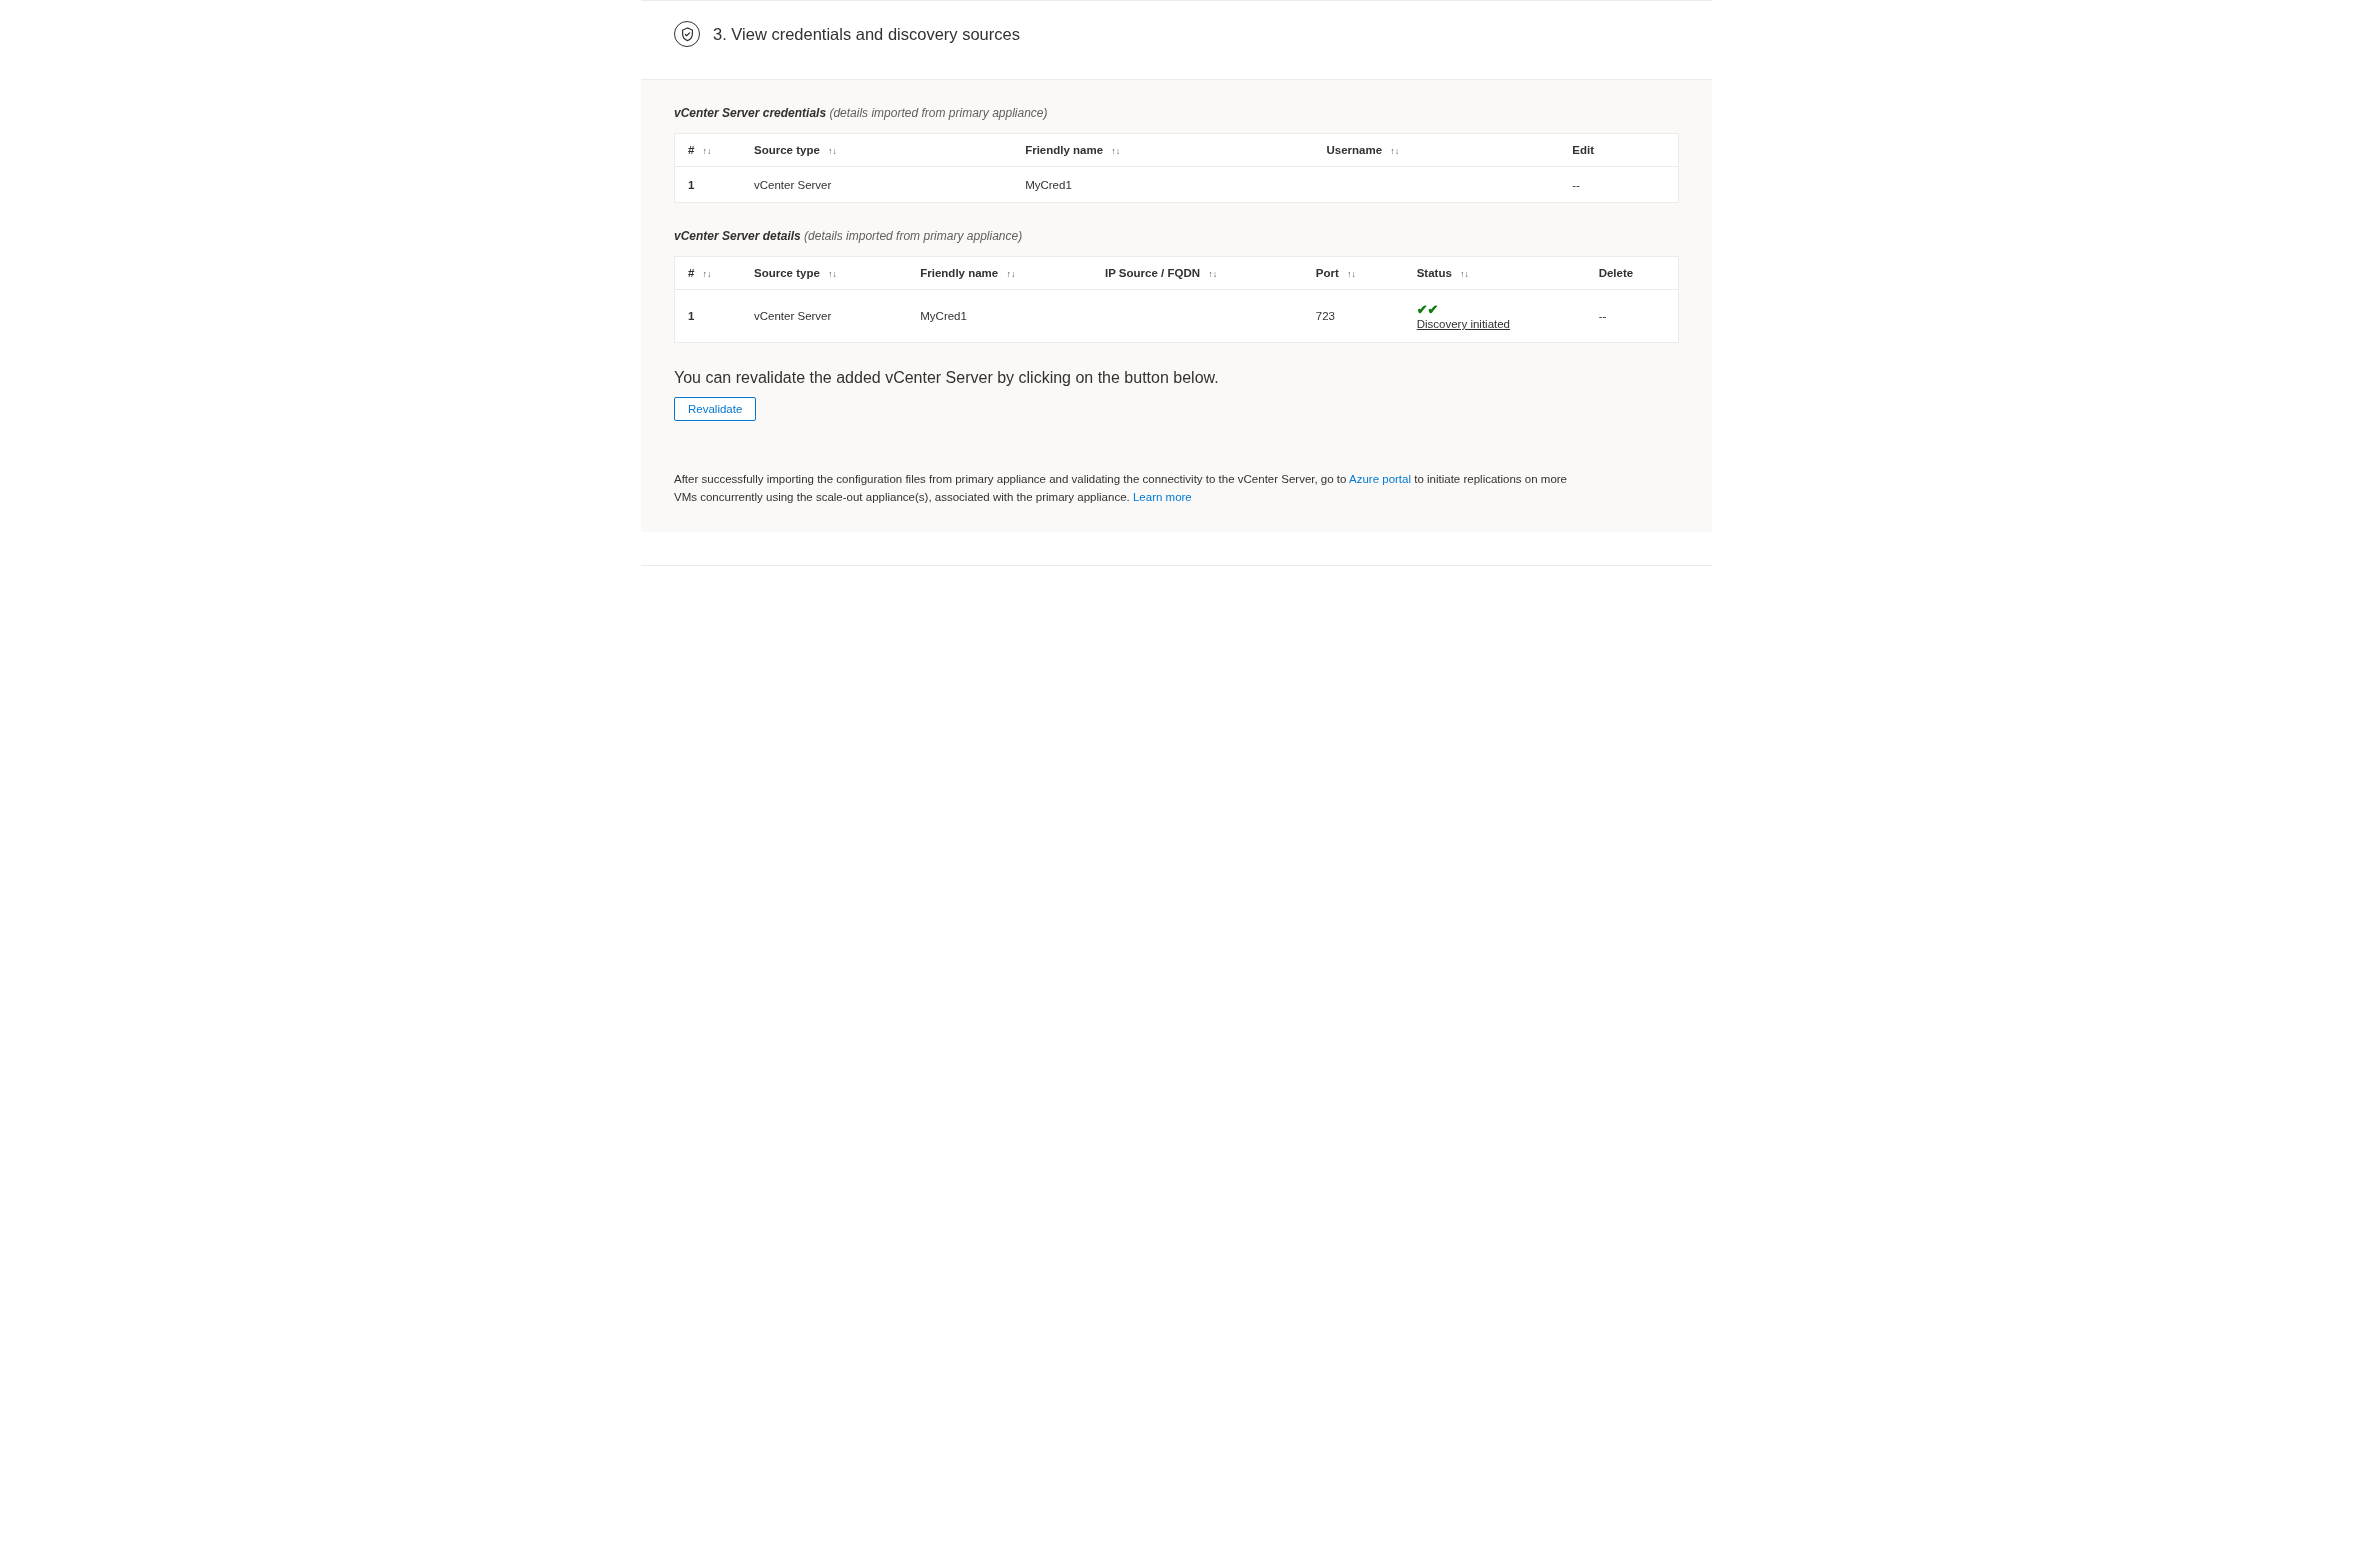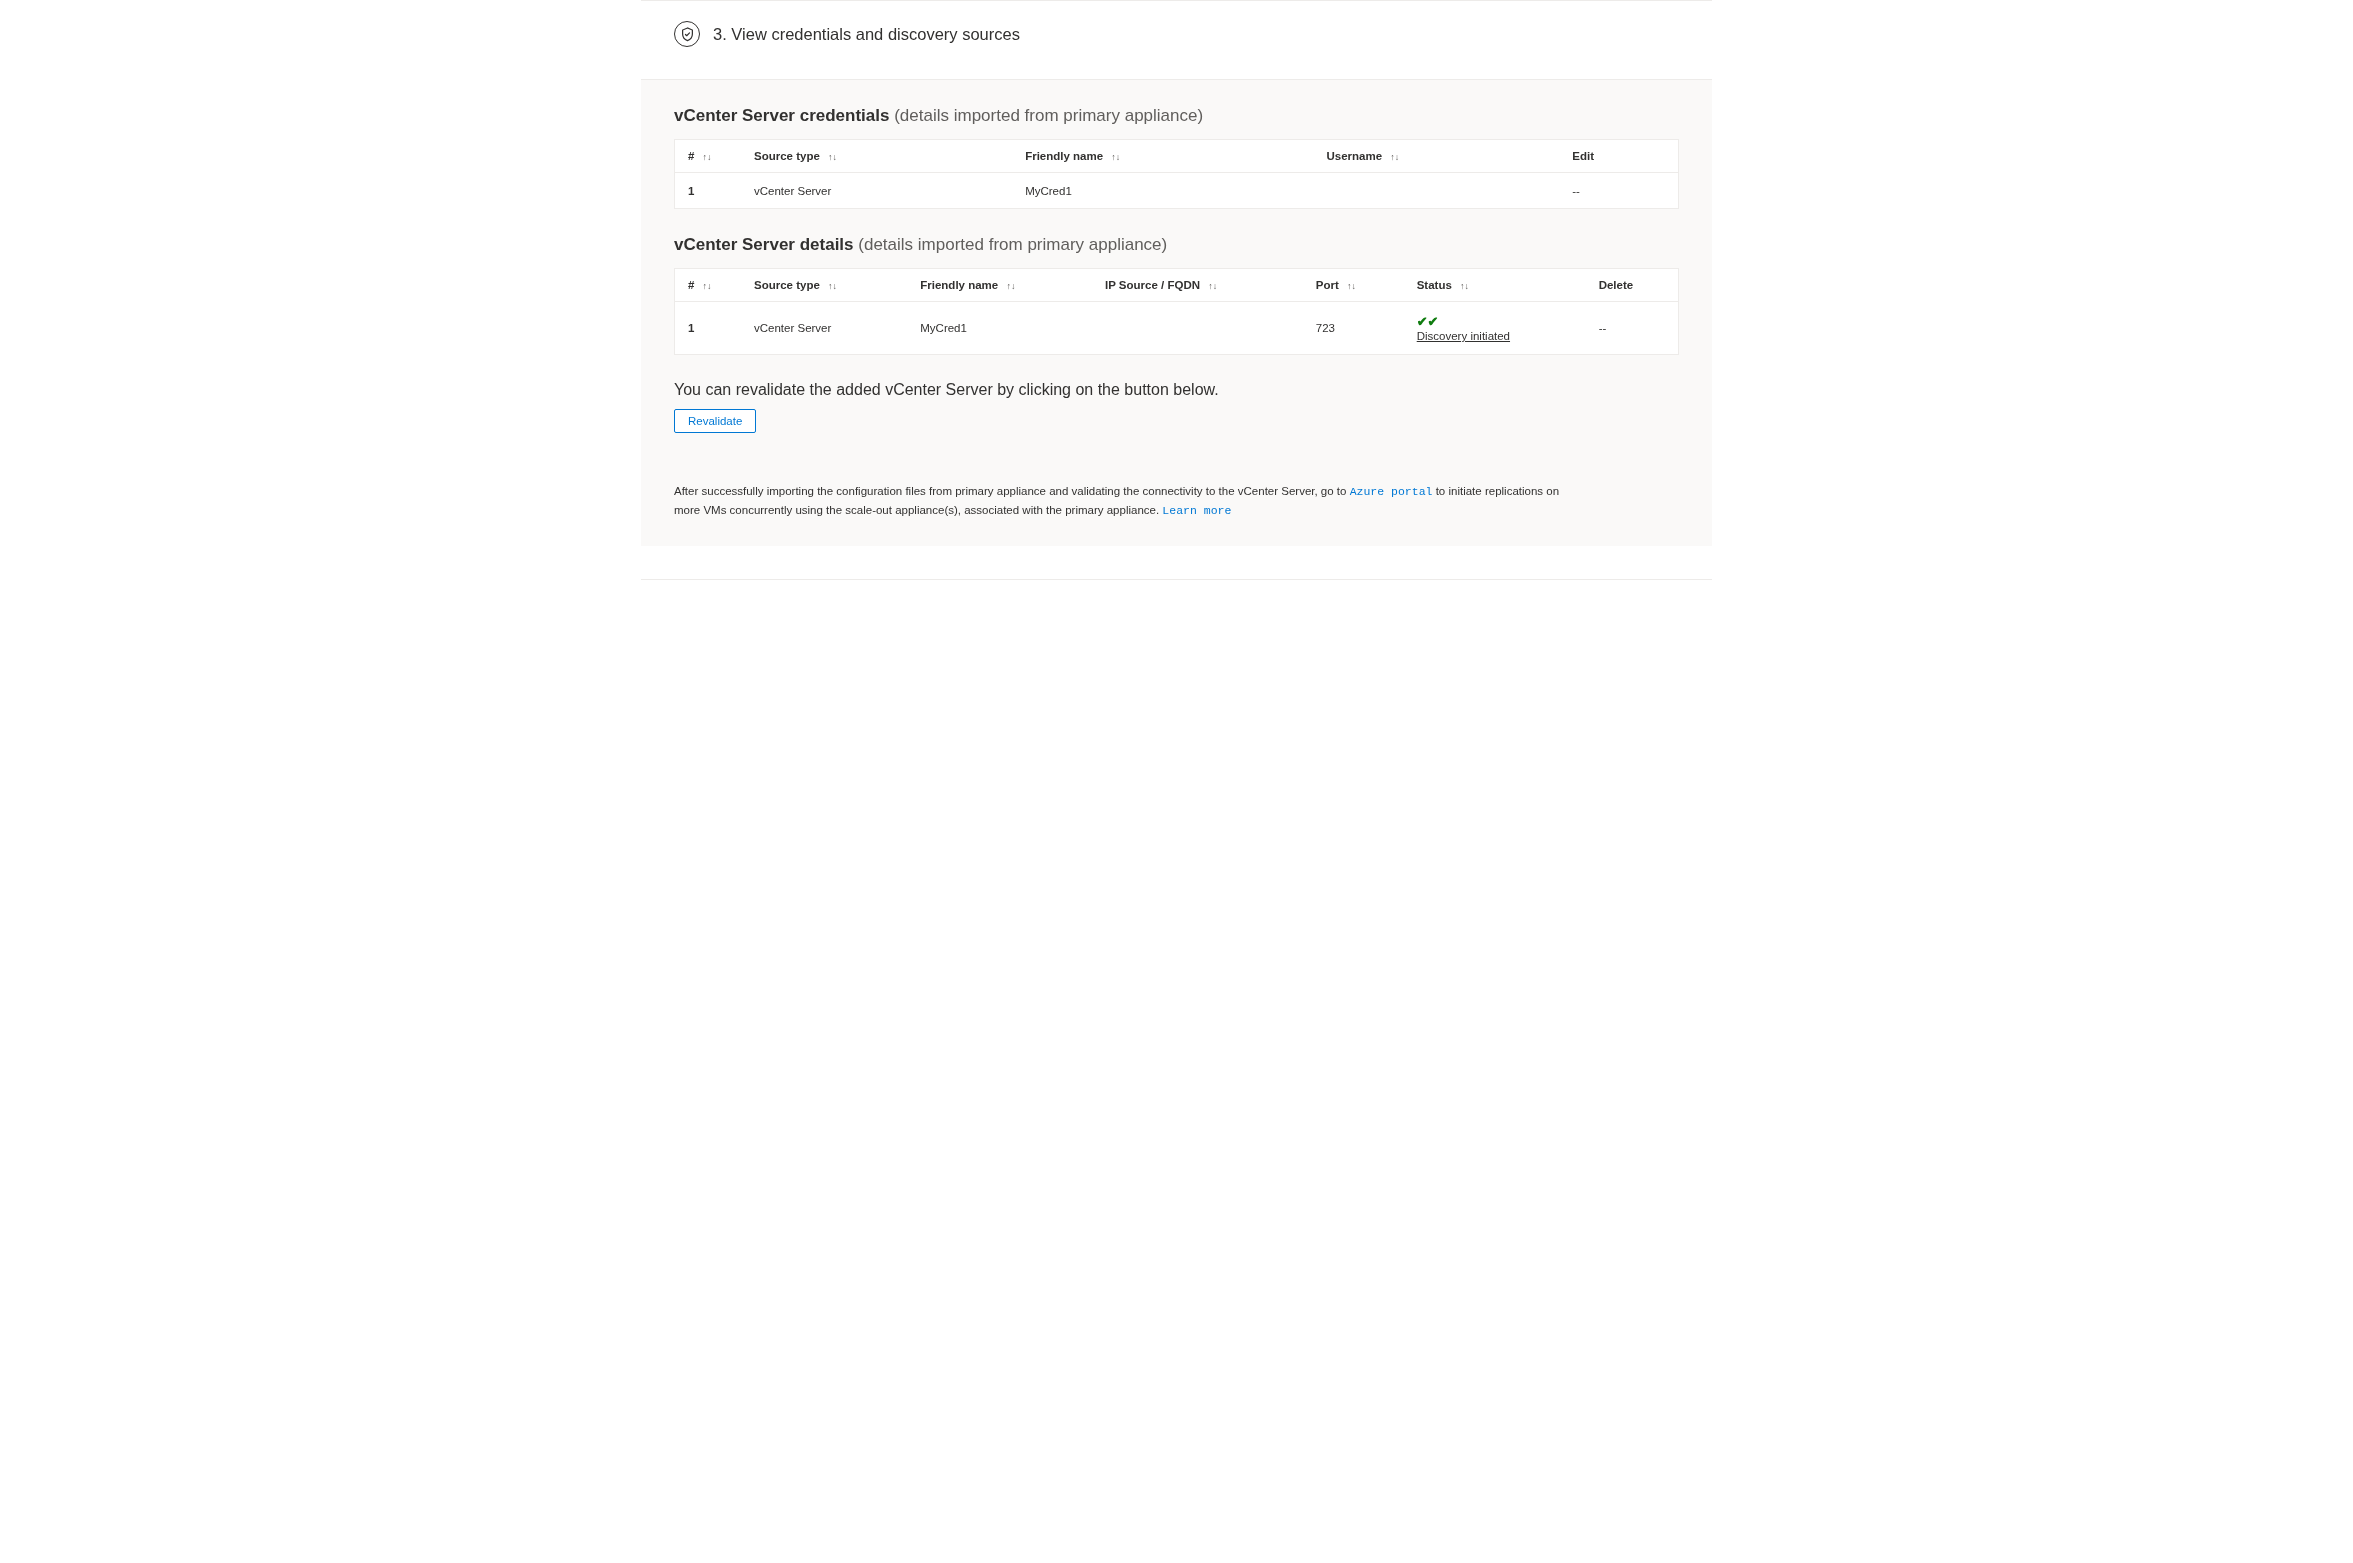--- a/index.html
+++ b/index.html
@@ -61,22 +61,23 @@
     .content-area {
       padding: 26px 33px;
       background: #faf9f8;
     }
 
     .section {
       margin-bottom: 26px;
     }
 
     .section-label {
-      font-size: 17px;
+      font-size: 12px;
       margin-bottom: 13px;
+      font-style: italic;
     }
 
     .section-label strong {
       font-weight: 600;
     }
 
     .section-label span {
       font-weight: 400;
       color: #605e5c;
     }
@@ -164,21 +165,20 @@
     .footer-text {
       font-size: 11.5px;
       color: #323130;
       line-height: 1.6;
       max-width: 906px;
     }
 
     .footer-text a {
       color: #0078d4;
       text-decoration: none;
-      font-family: Liberation Mono, monospace;
     }
   </style>
 </head>
 <body>
 
 <div class="page-container">
   <hr class="top-divider">
 
   <div class="page-header">
     <div class="shield-icon-wrap">

